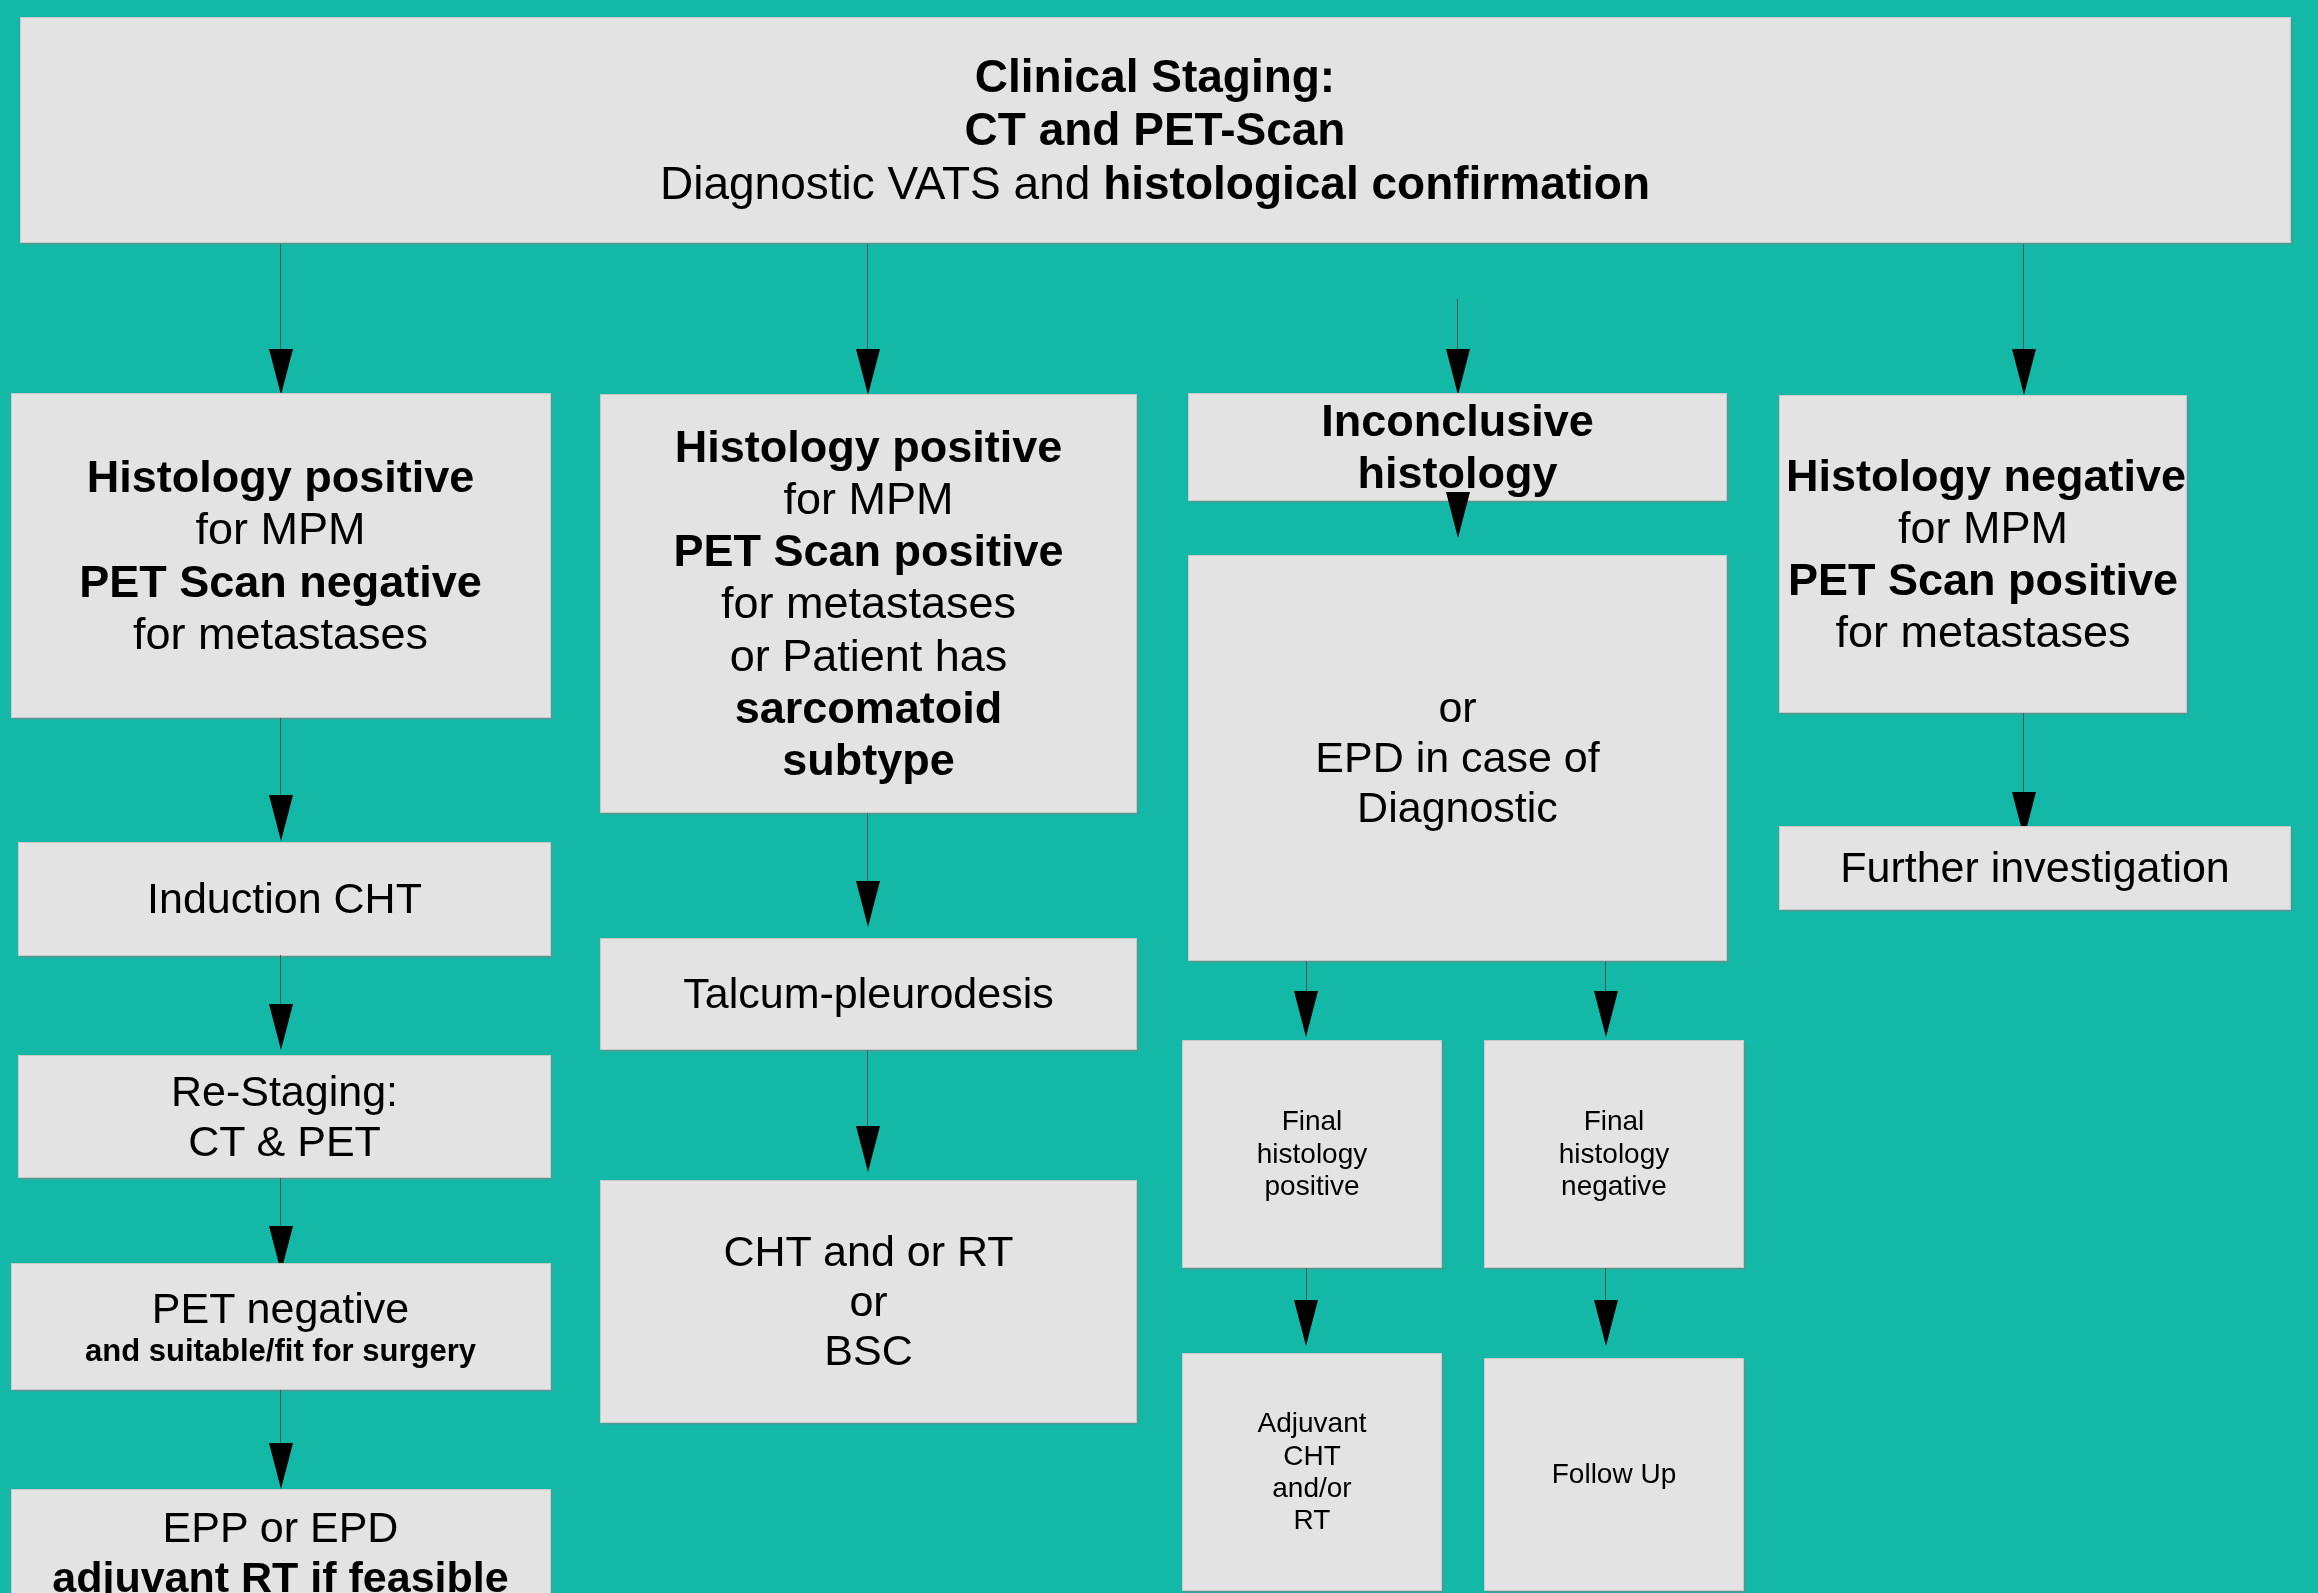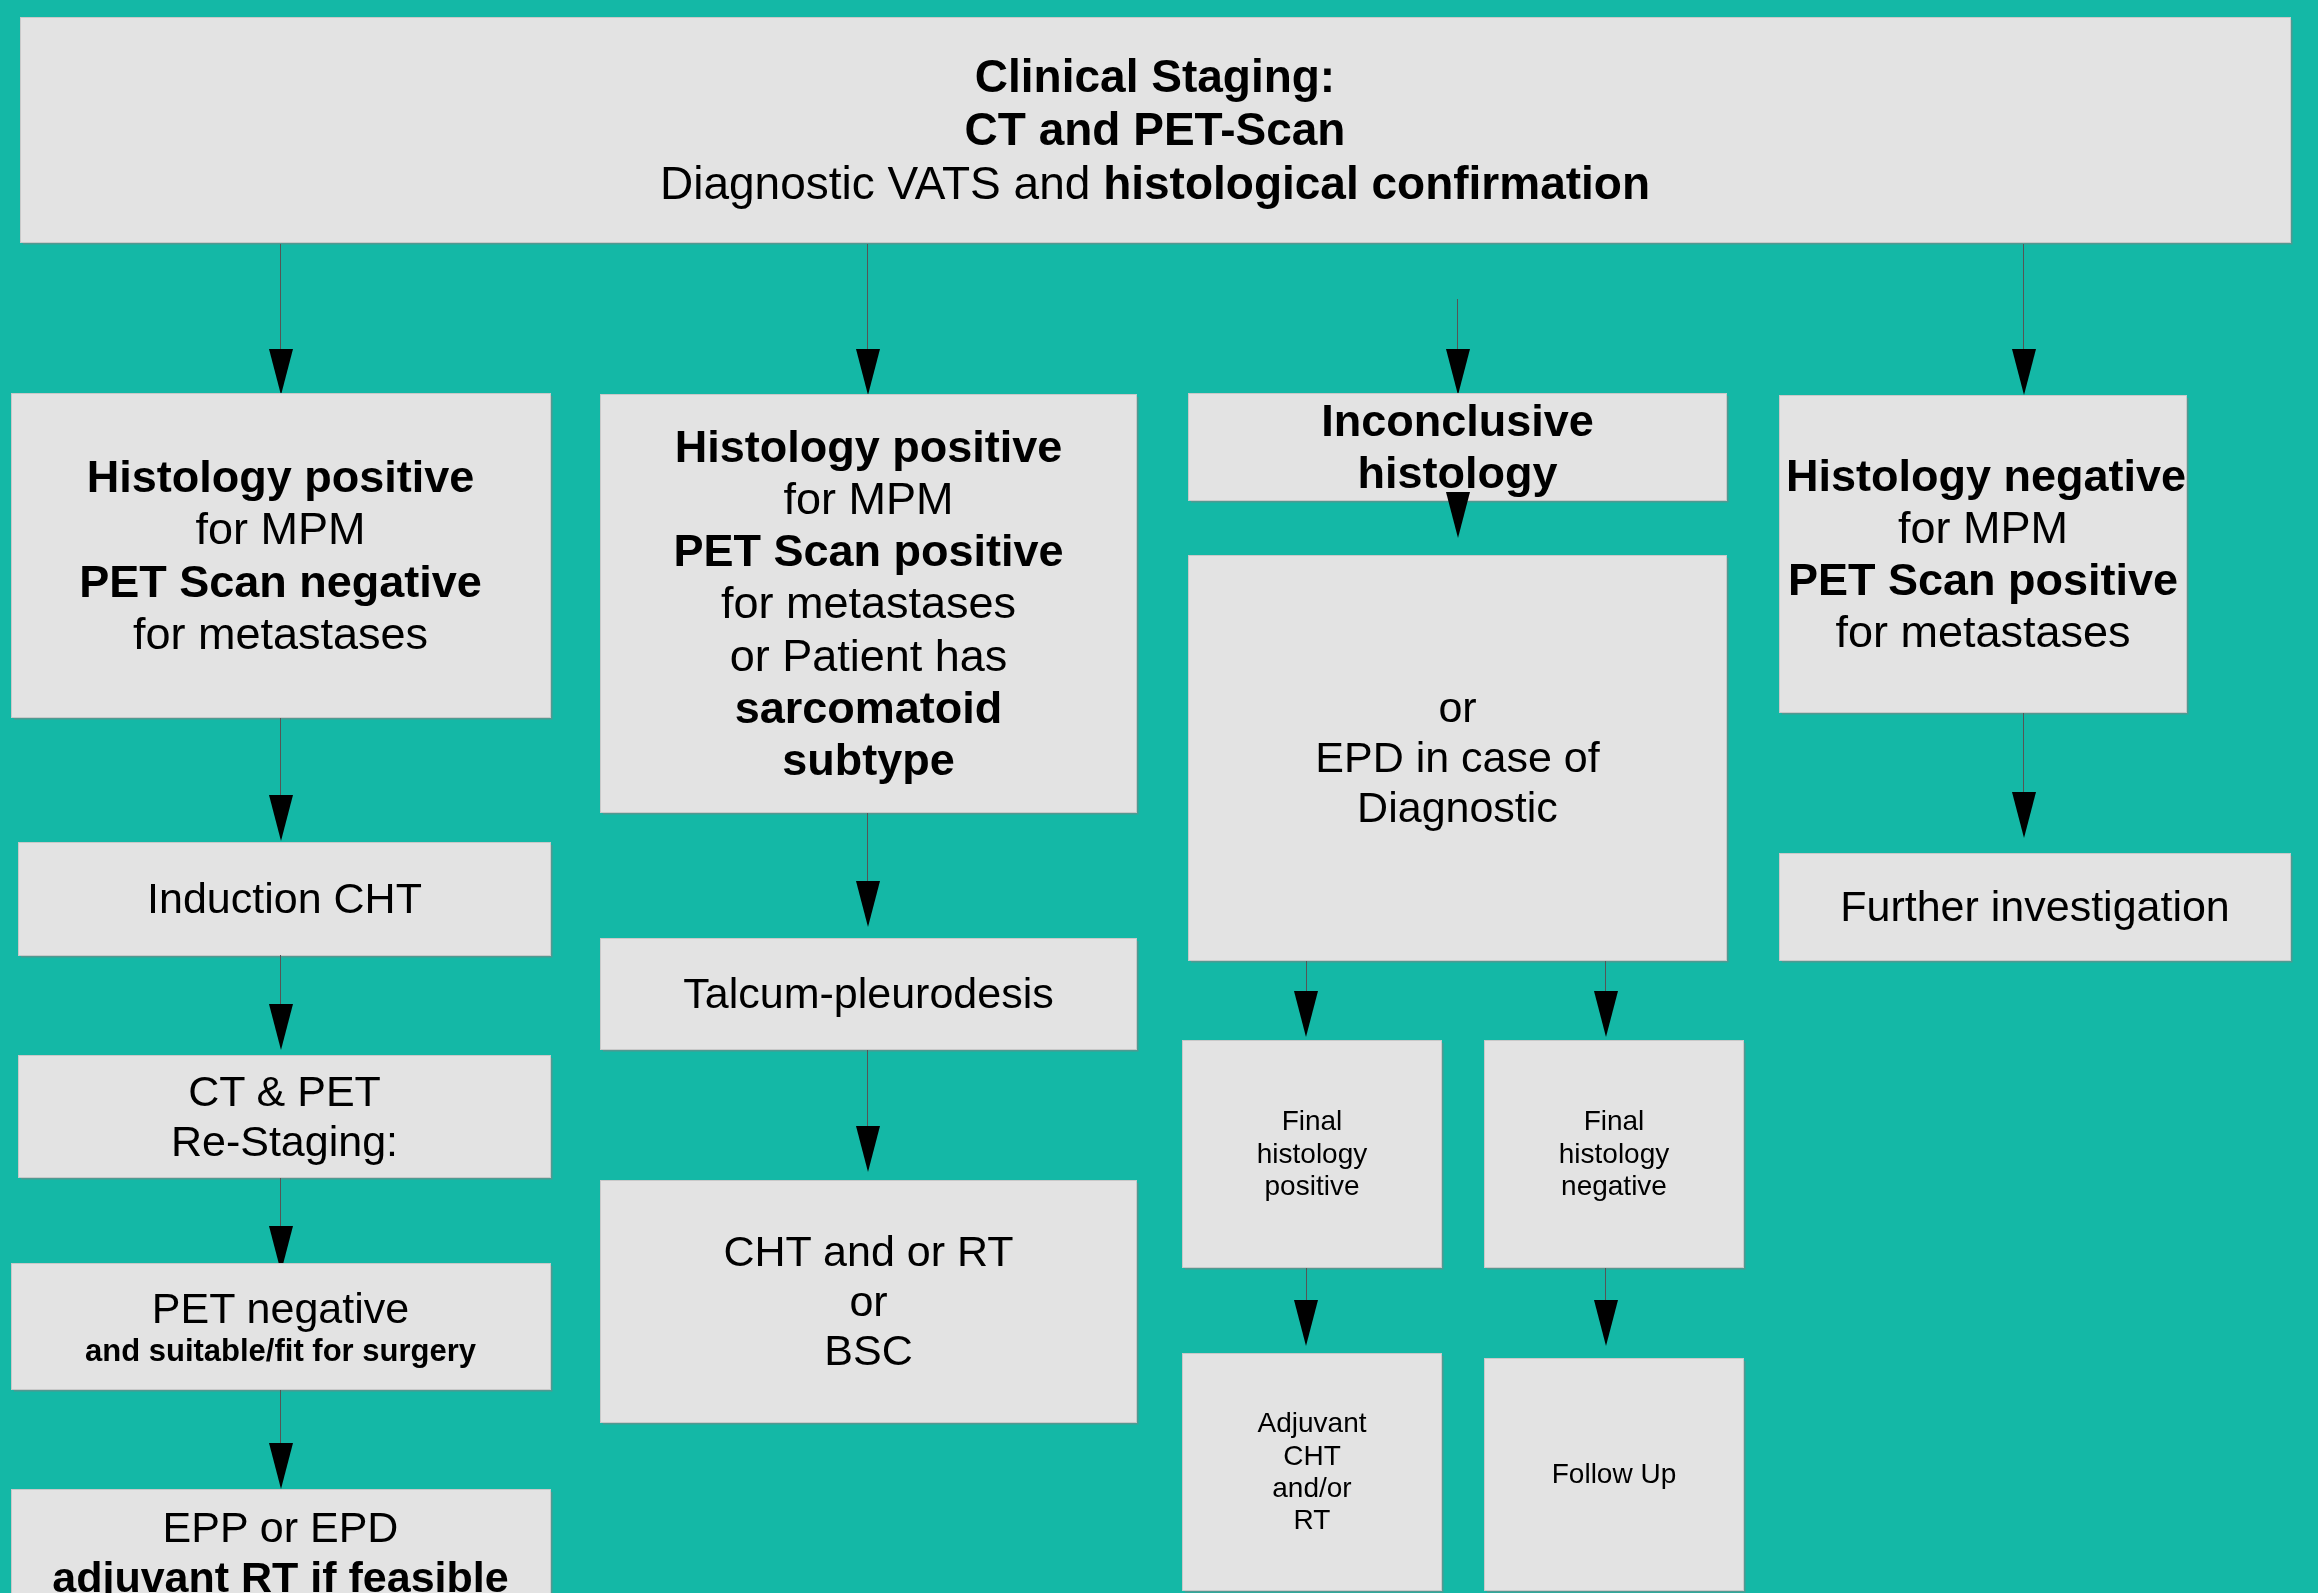--- a/index.html
+++ b/index.html
@@ -102,22 +102,22 @@
     <div class="txt">
       <span class="ln">Induction CHT</span>
     </div>
   </div>
 
   <div class="conn" style="left:280px; top:955px; height:56px;"></div>
   <div class="arrowhead" style="left:269px; top:1004px;"></div>
 
   <div class="node fs-med" style="left:18px; top:1055px; width:533px; height:123px;">
     <div class="txt">
+      <span class="ln">Re-Staging:</span>
       <span class="ln">CT &amp; PET</span>
-      <span class="ln">Re-Staging:</span>
     </div>
   </div>
 
   <div class="conn" style="left:280px; top:1178px; height:54px;"></div>
   <div class="arrowhead" style="left:269px; top:1226px;"></div>
 
   <div class="node" style="left:10.5px; top:1263px; width:540px; height:127px;">
     <div class="txt">
       <span class="ln fs-med">PET negative</span>
       <span class="ln b fs-xs">and suitable/fit for surgery</span>
@@ -232,20 +232,20 @@
       <span class="ln b">Histology negative</span>
       <span class="ln">for MPM</span>
       <span class="ln b">PET Scan positive</span>
       <span class="ln">for metastases</span>
     </div>
   </div>
 
   <div class="conn" style="left:2023px; top:713px; height:86px;"></div>
   <div class="arrowhead" style="left:2012px; top:792px;"></div>
 
-  <div class="node fs-med" style="left:1779px; top:853px; width:512px; height:108px;">
+  <div class="node fs-med" style="left:1779px; top:826px; width:512px; height:84px;">
     <div class="txt">
       <span class="ln">Further investigation</span>
     </div>
   </div>
 
 </div>
 
 
 </body></html>

